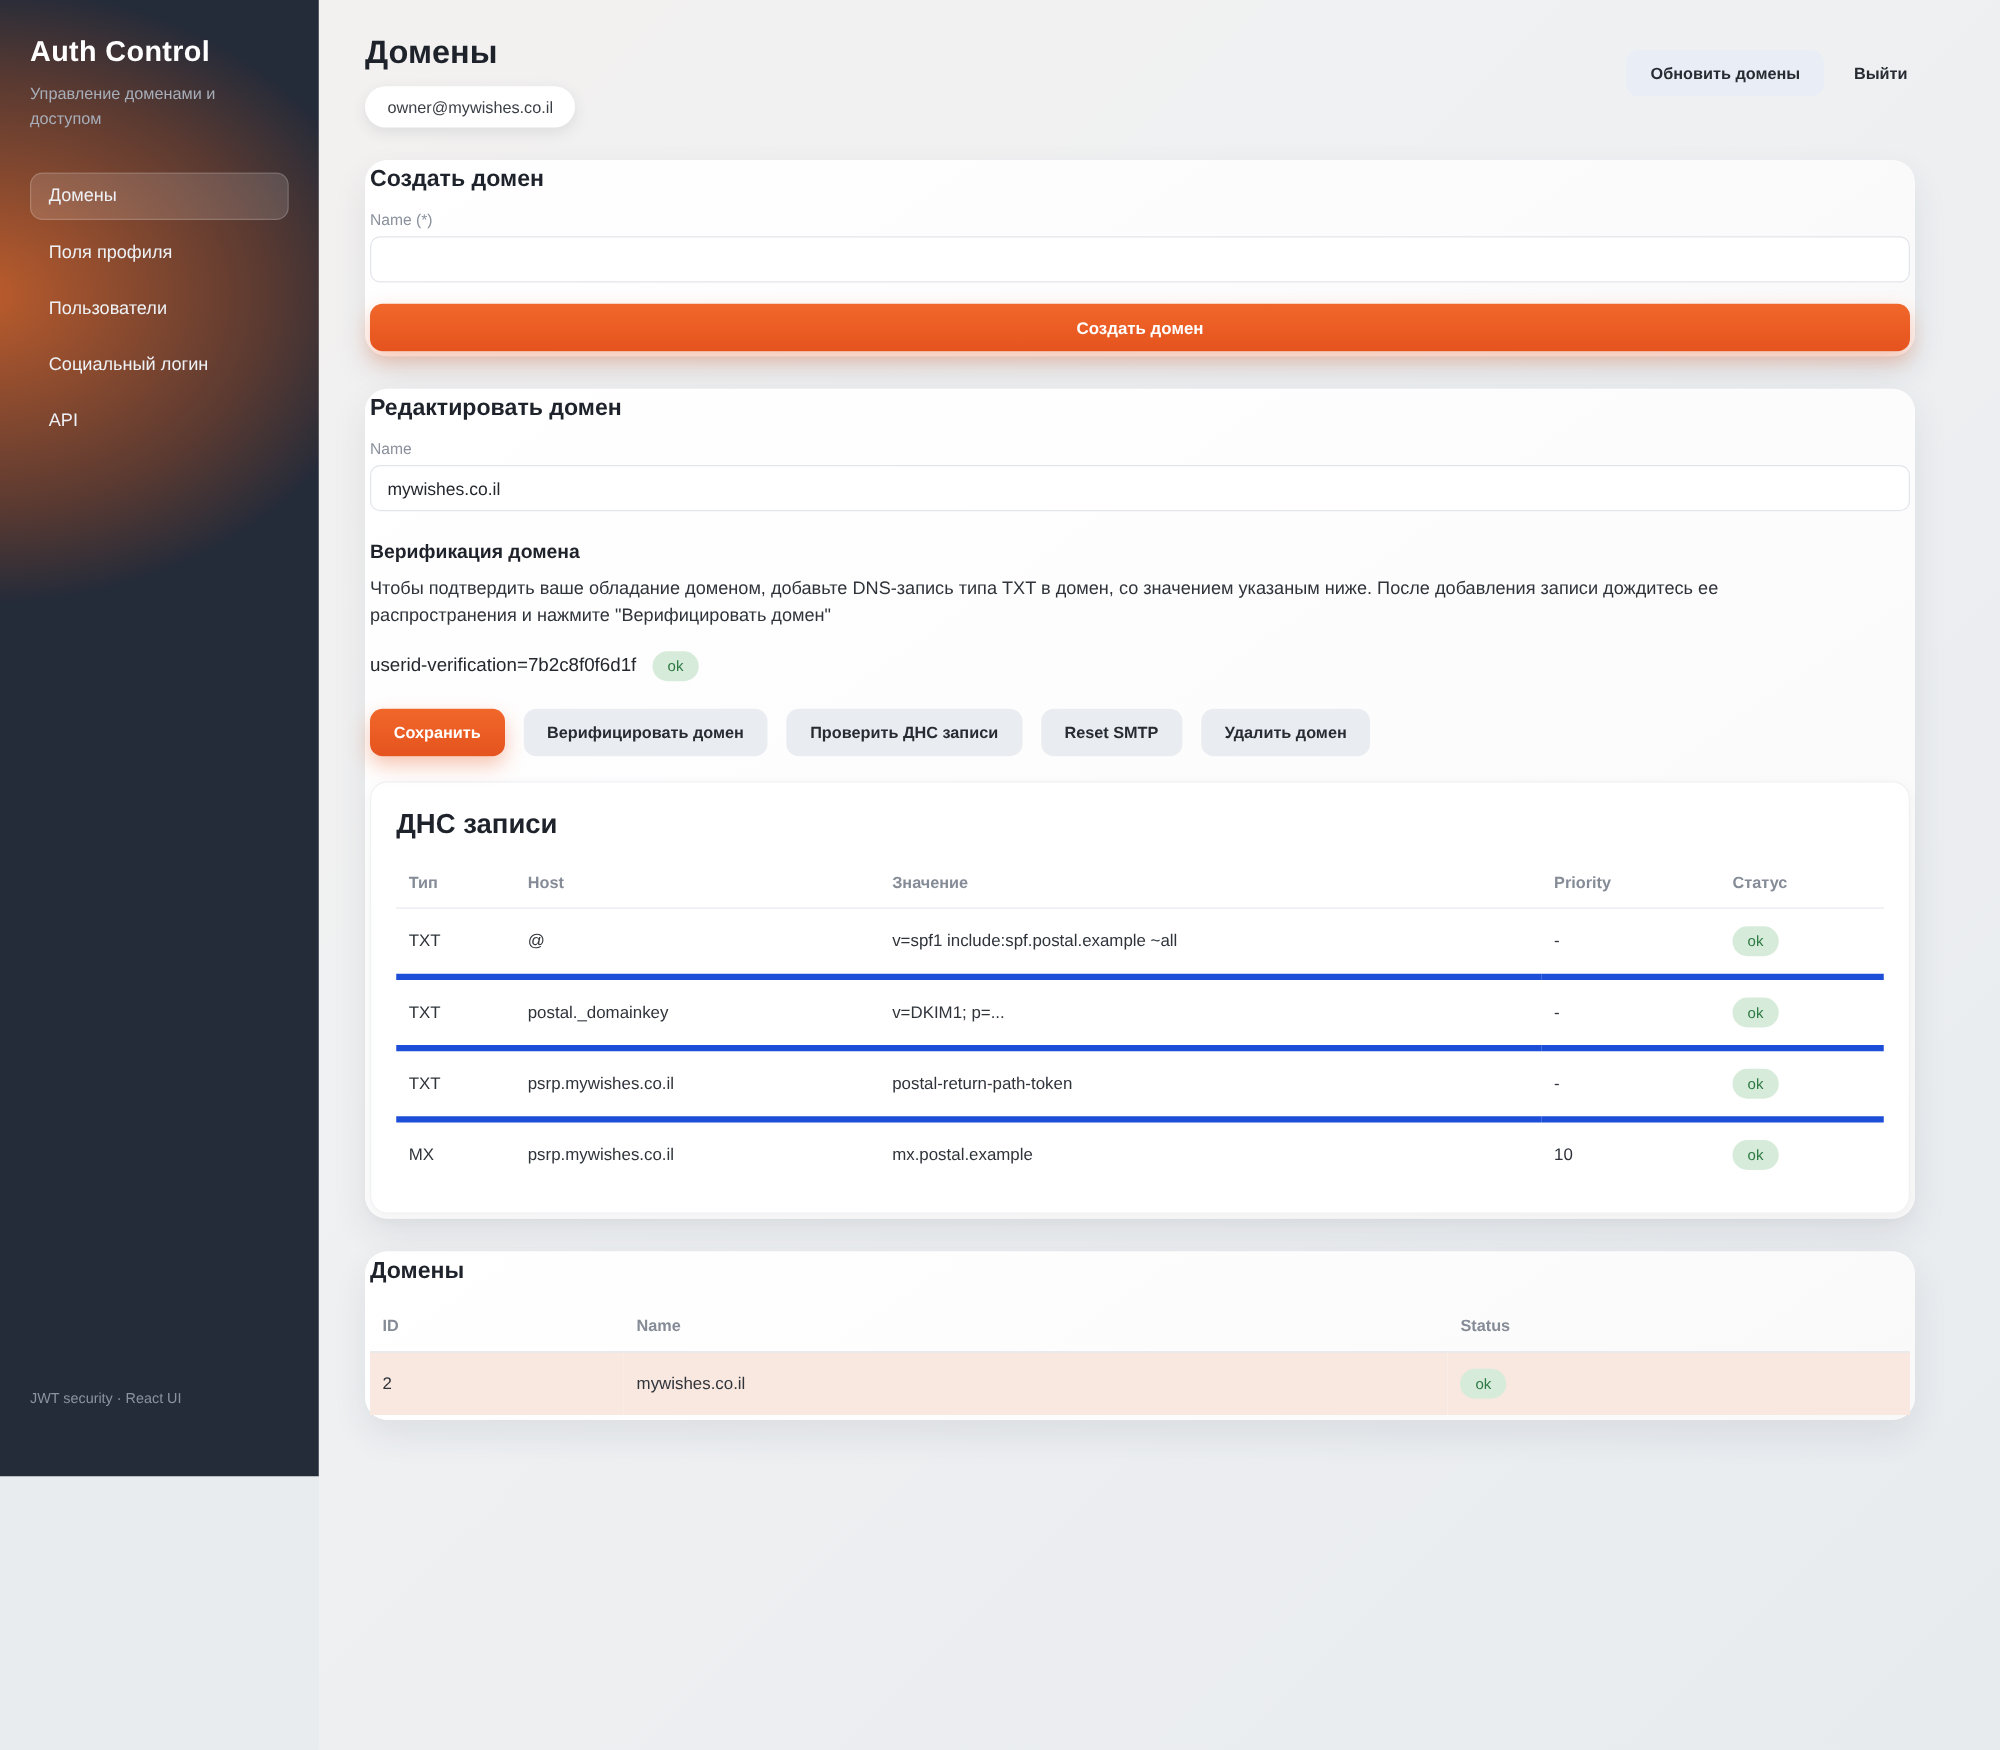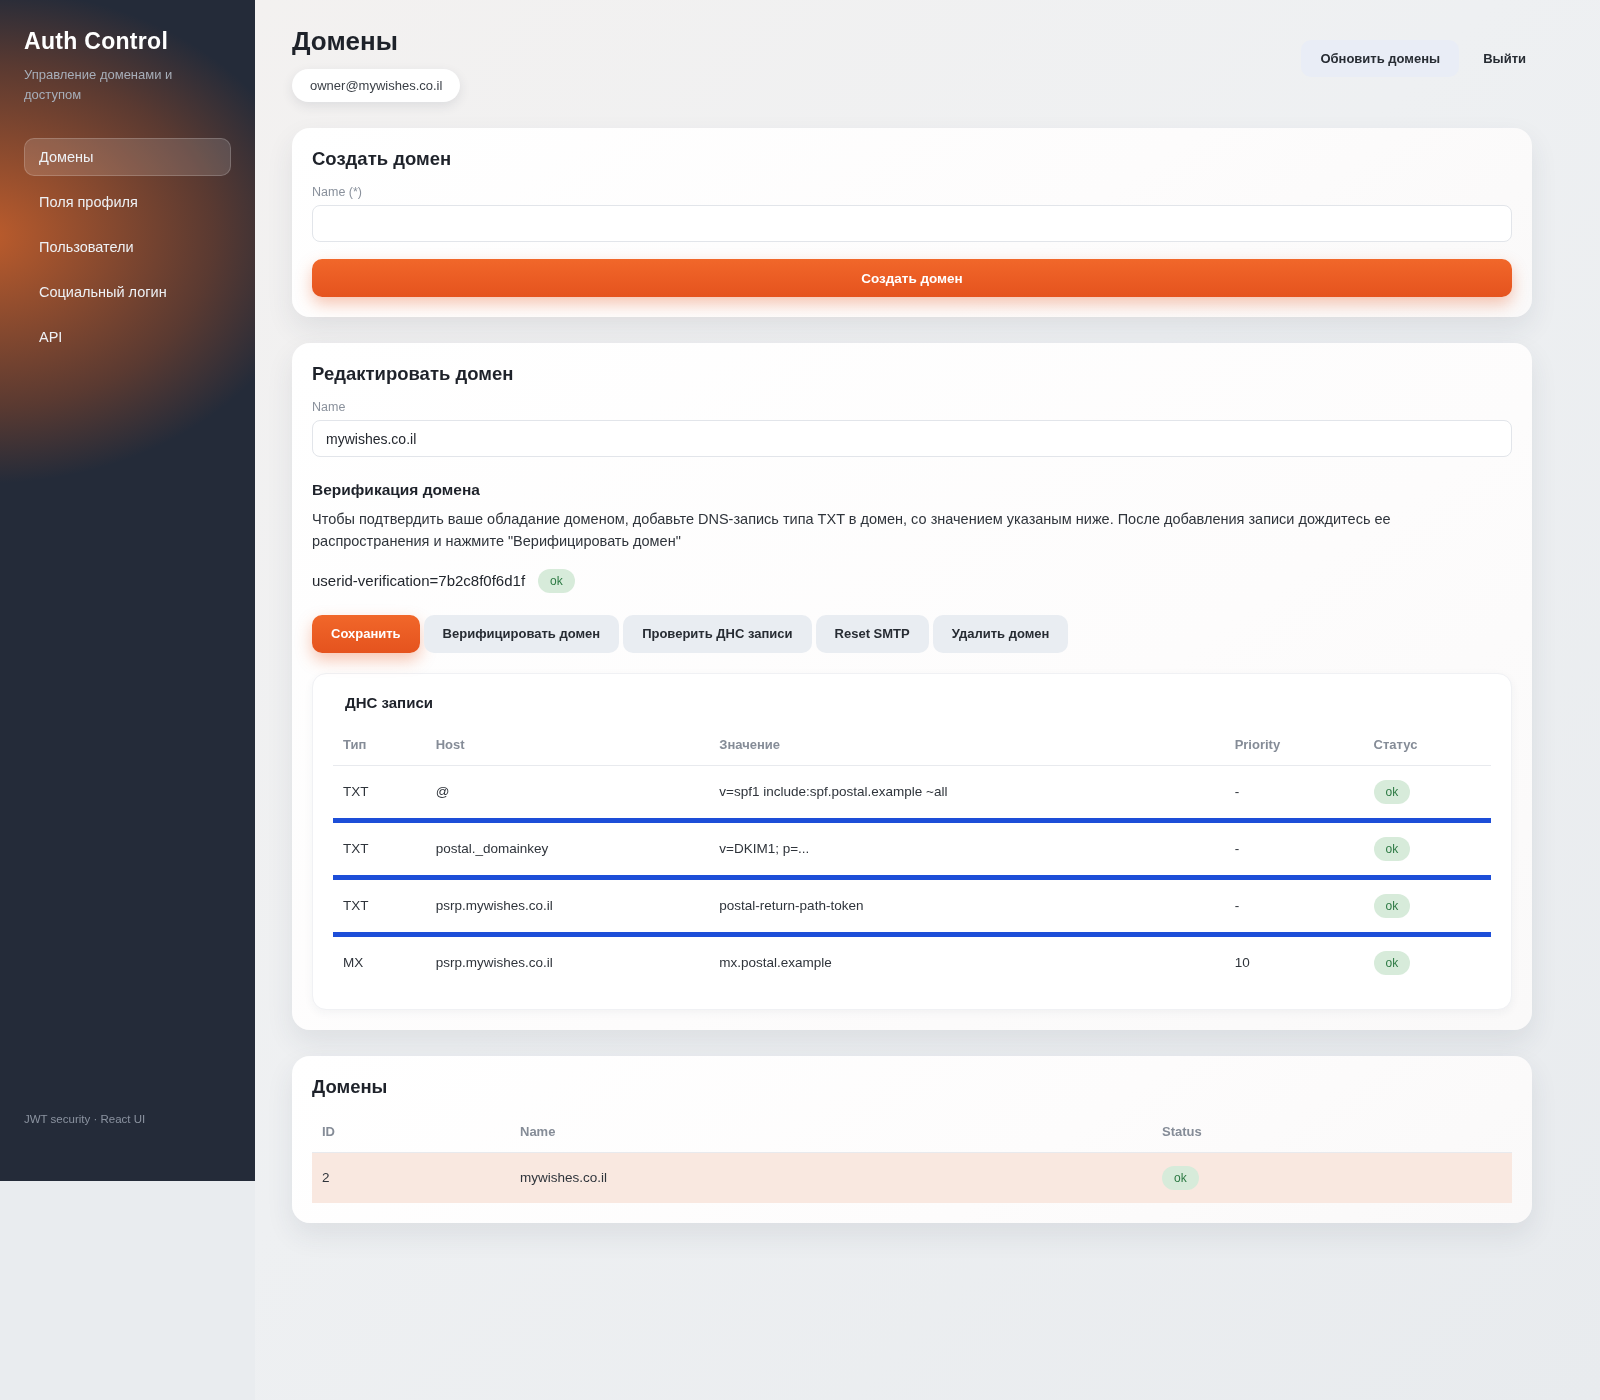--- a/index.html
+++ b/index.html
@@ -101,21 +101,21 @@
     font-size: 13px;
     font-weight: 700;
     color: #272c33;
   }
 
   
   .card {
     background: linear-gradient(145deg, #ffffff 0%, #fdfcfc 60%, #faf9f9 100%);
     border-radius: 18px;
     box-shadow: 0 12px 28px rgba(45,55,75,0.09);
-    padding: 20px;
+    padding: 4px;
     margin-top: 26px;
   }
   .card-title { font-size: 18.5px; font-weight: 700; color: #1e222a; }
   .field-label {
     margin-top: 15px;
     margin-bottom: 6px;
     font-size: 12.5px;
     color: #8a919c;
   }
   .text-input {
@@ -153,34 +153,34 @@
   .token-text { font-size: 15px; color: #23272e; }
   .badge-ok {
     display: inline-block;
     background: #d7ebda;
     color: #2d7a44;
     font-size: 12px;
     font-weight: 400;
     border-radius: 999px;
     padding: 5px 12px;
   }
-  .actions-row { display: flex; gap: 4px; margin-top: 22px; }
+  .actions-row { display: flex; gap: 15px; margin-top: 22px; }
   .btn-pill { padding: 0 19px; height: 38px; border-radius: 10px; font-size: 13px; font-weight: 700; }
   .btn-grey { background: #e9edf2; color: #272c33; }
 
   
   .inner-card {
     margin-top: 20px;
     background: #ffffff;
     border-radius: 14px;
     border: 1px solid #f0f1f4;
     box-shadow: 0 3px 10px rgba(45,55,75,0.05);
     padding: 20px;
   }
-  .inner-card .card-title { font-size: 15px; margin-left: 12px; }
+  .inner-card .card-title { font-size: 22px; }
   .inner-desc { margin-top: 9px; font-size: 14.5px; color: #2f343b; }
 
   table { width: 100%; border-collapse: collapse; margin-top: 14px; }
   th {
     text-align: left;
     font-size: 13px;
     font-weight: 600;
     color: #858c97;
     padding: 12px 10px 13px 10px;
     border-bottom: 1px solid #e8eaee;

